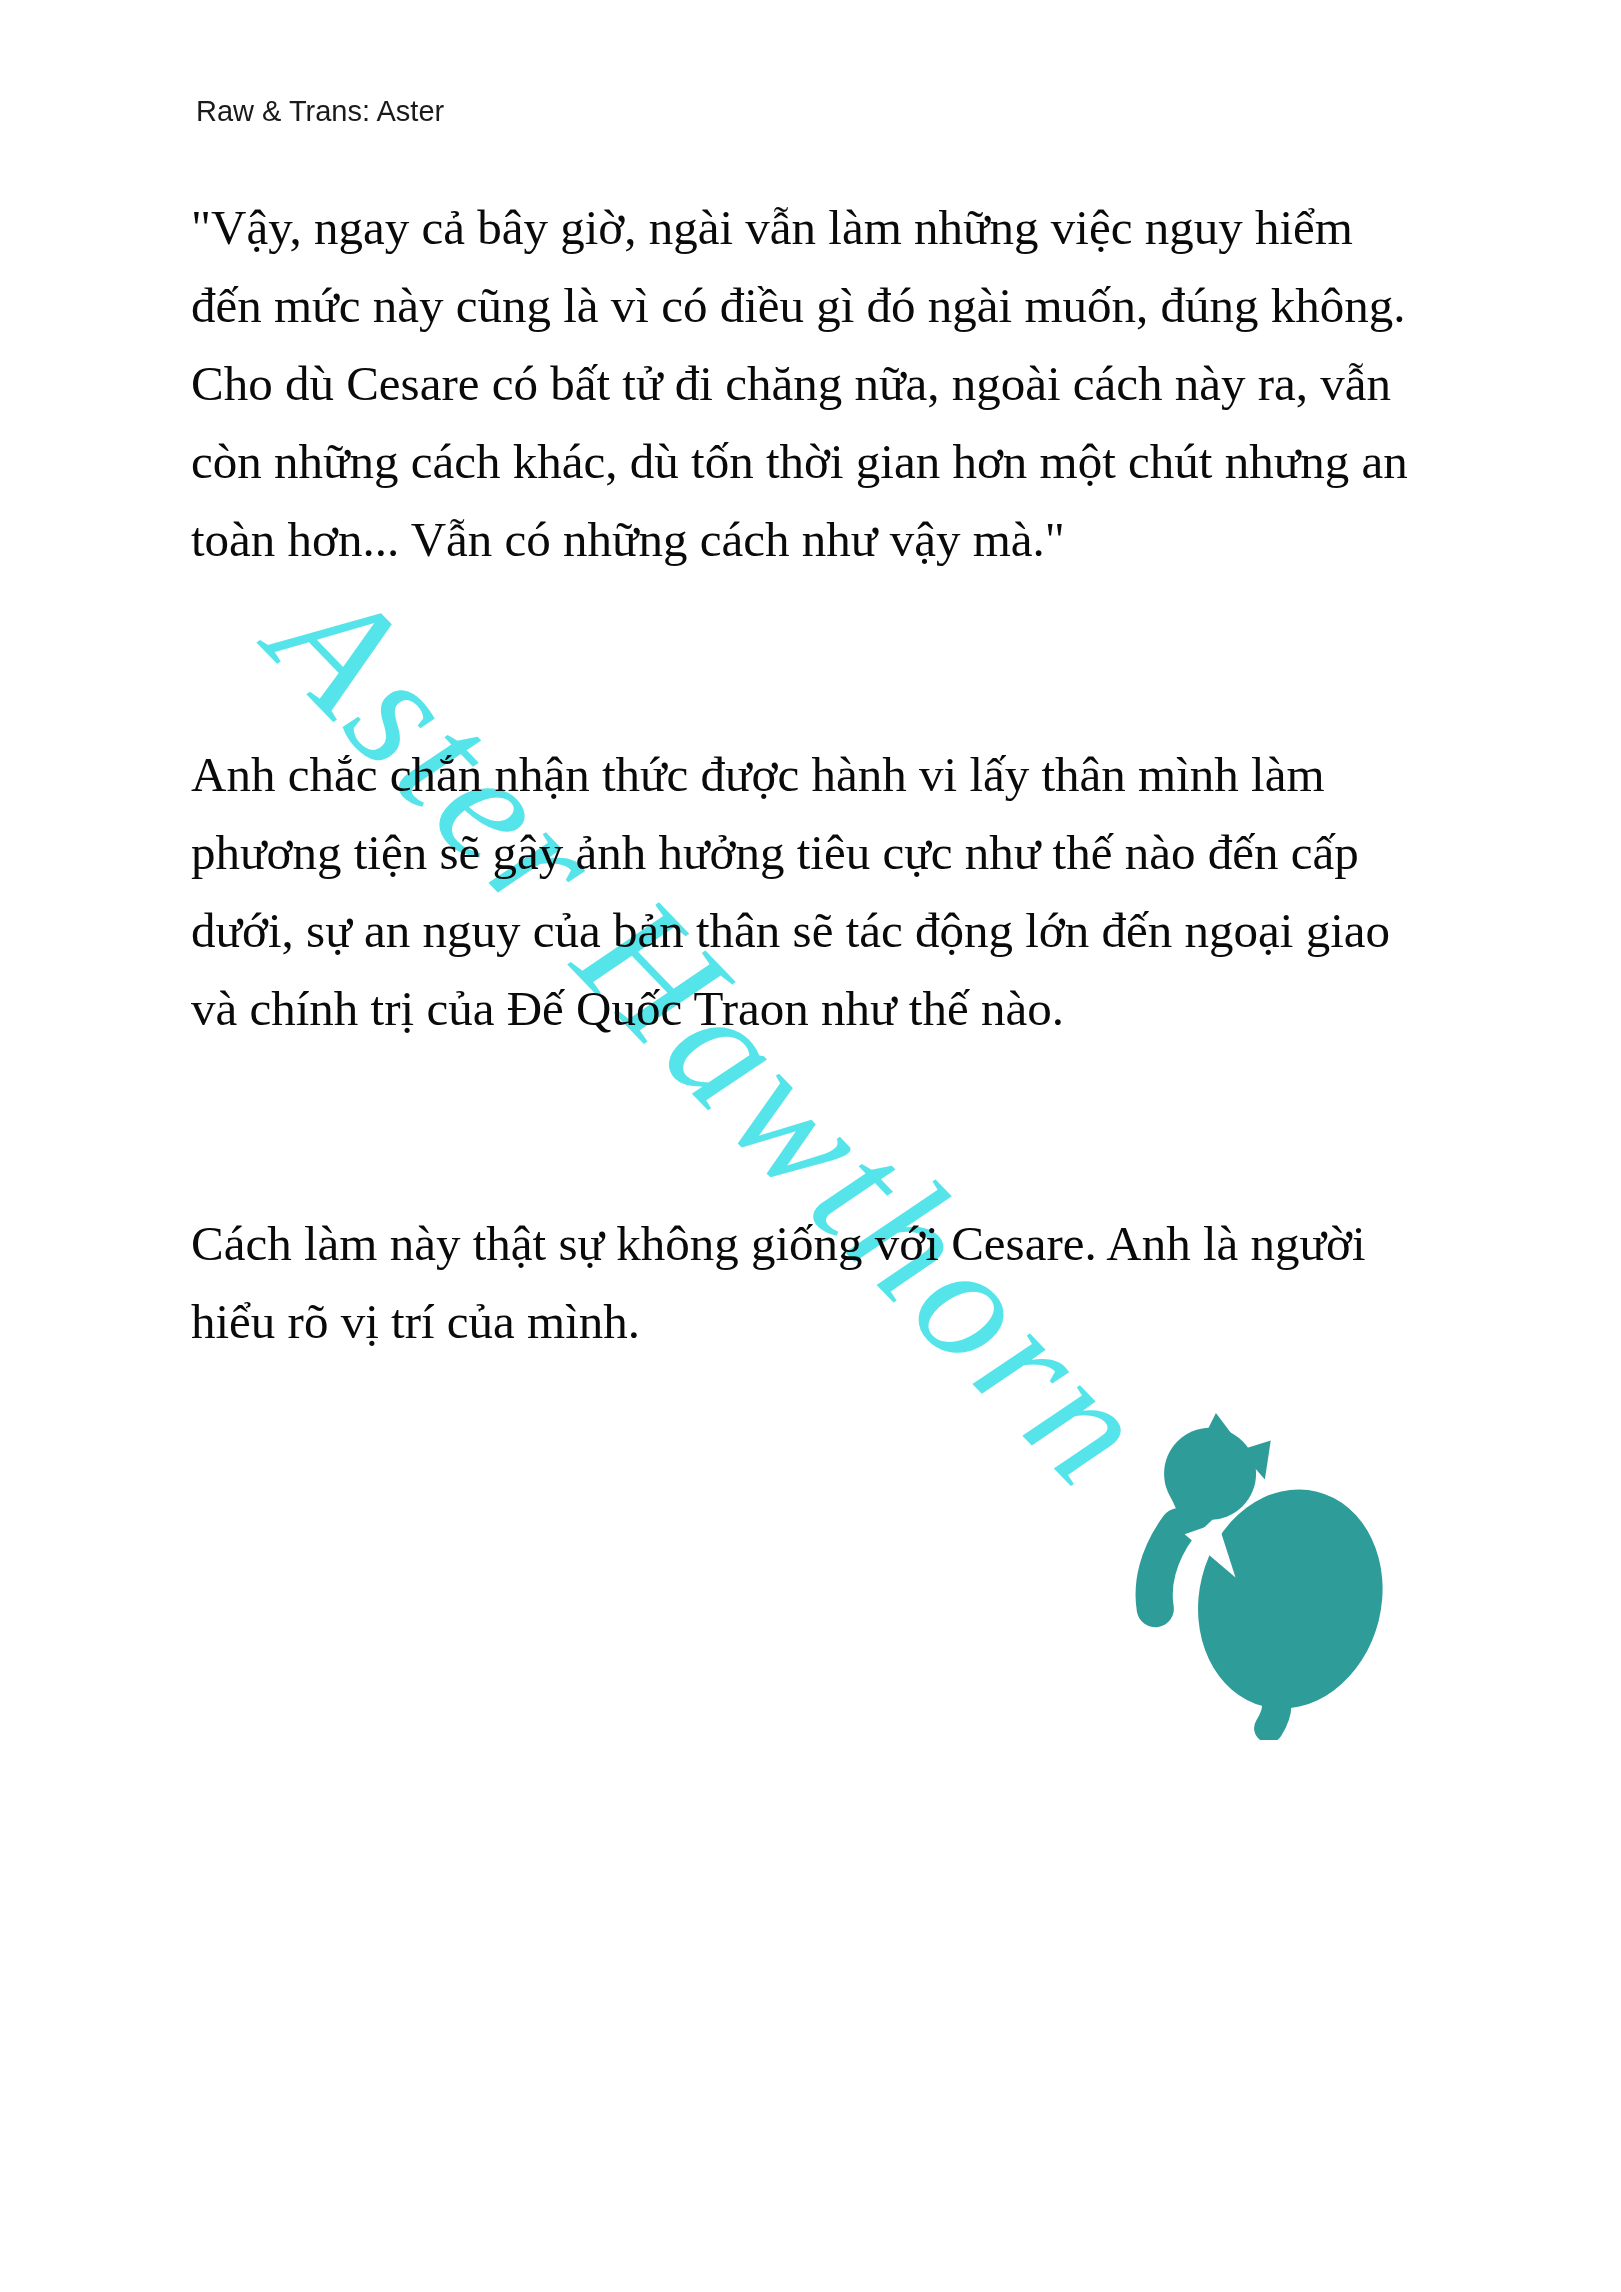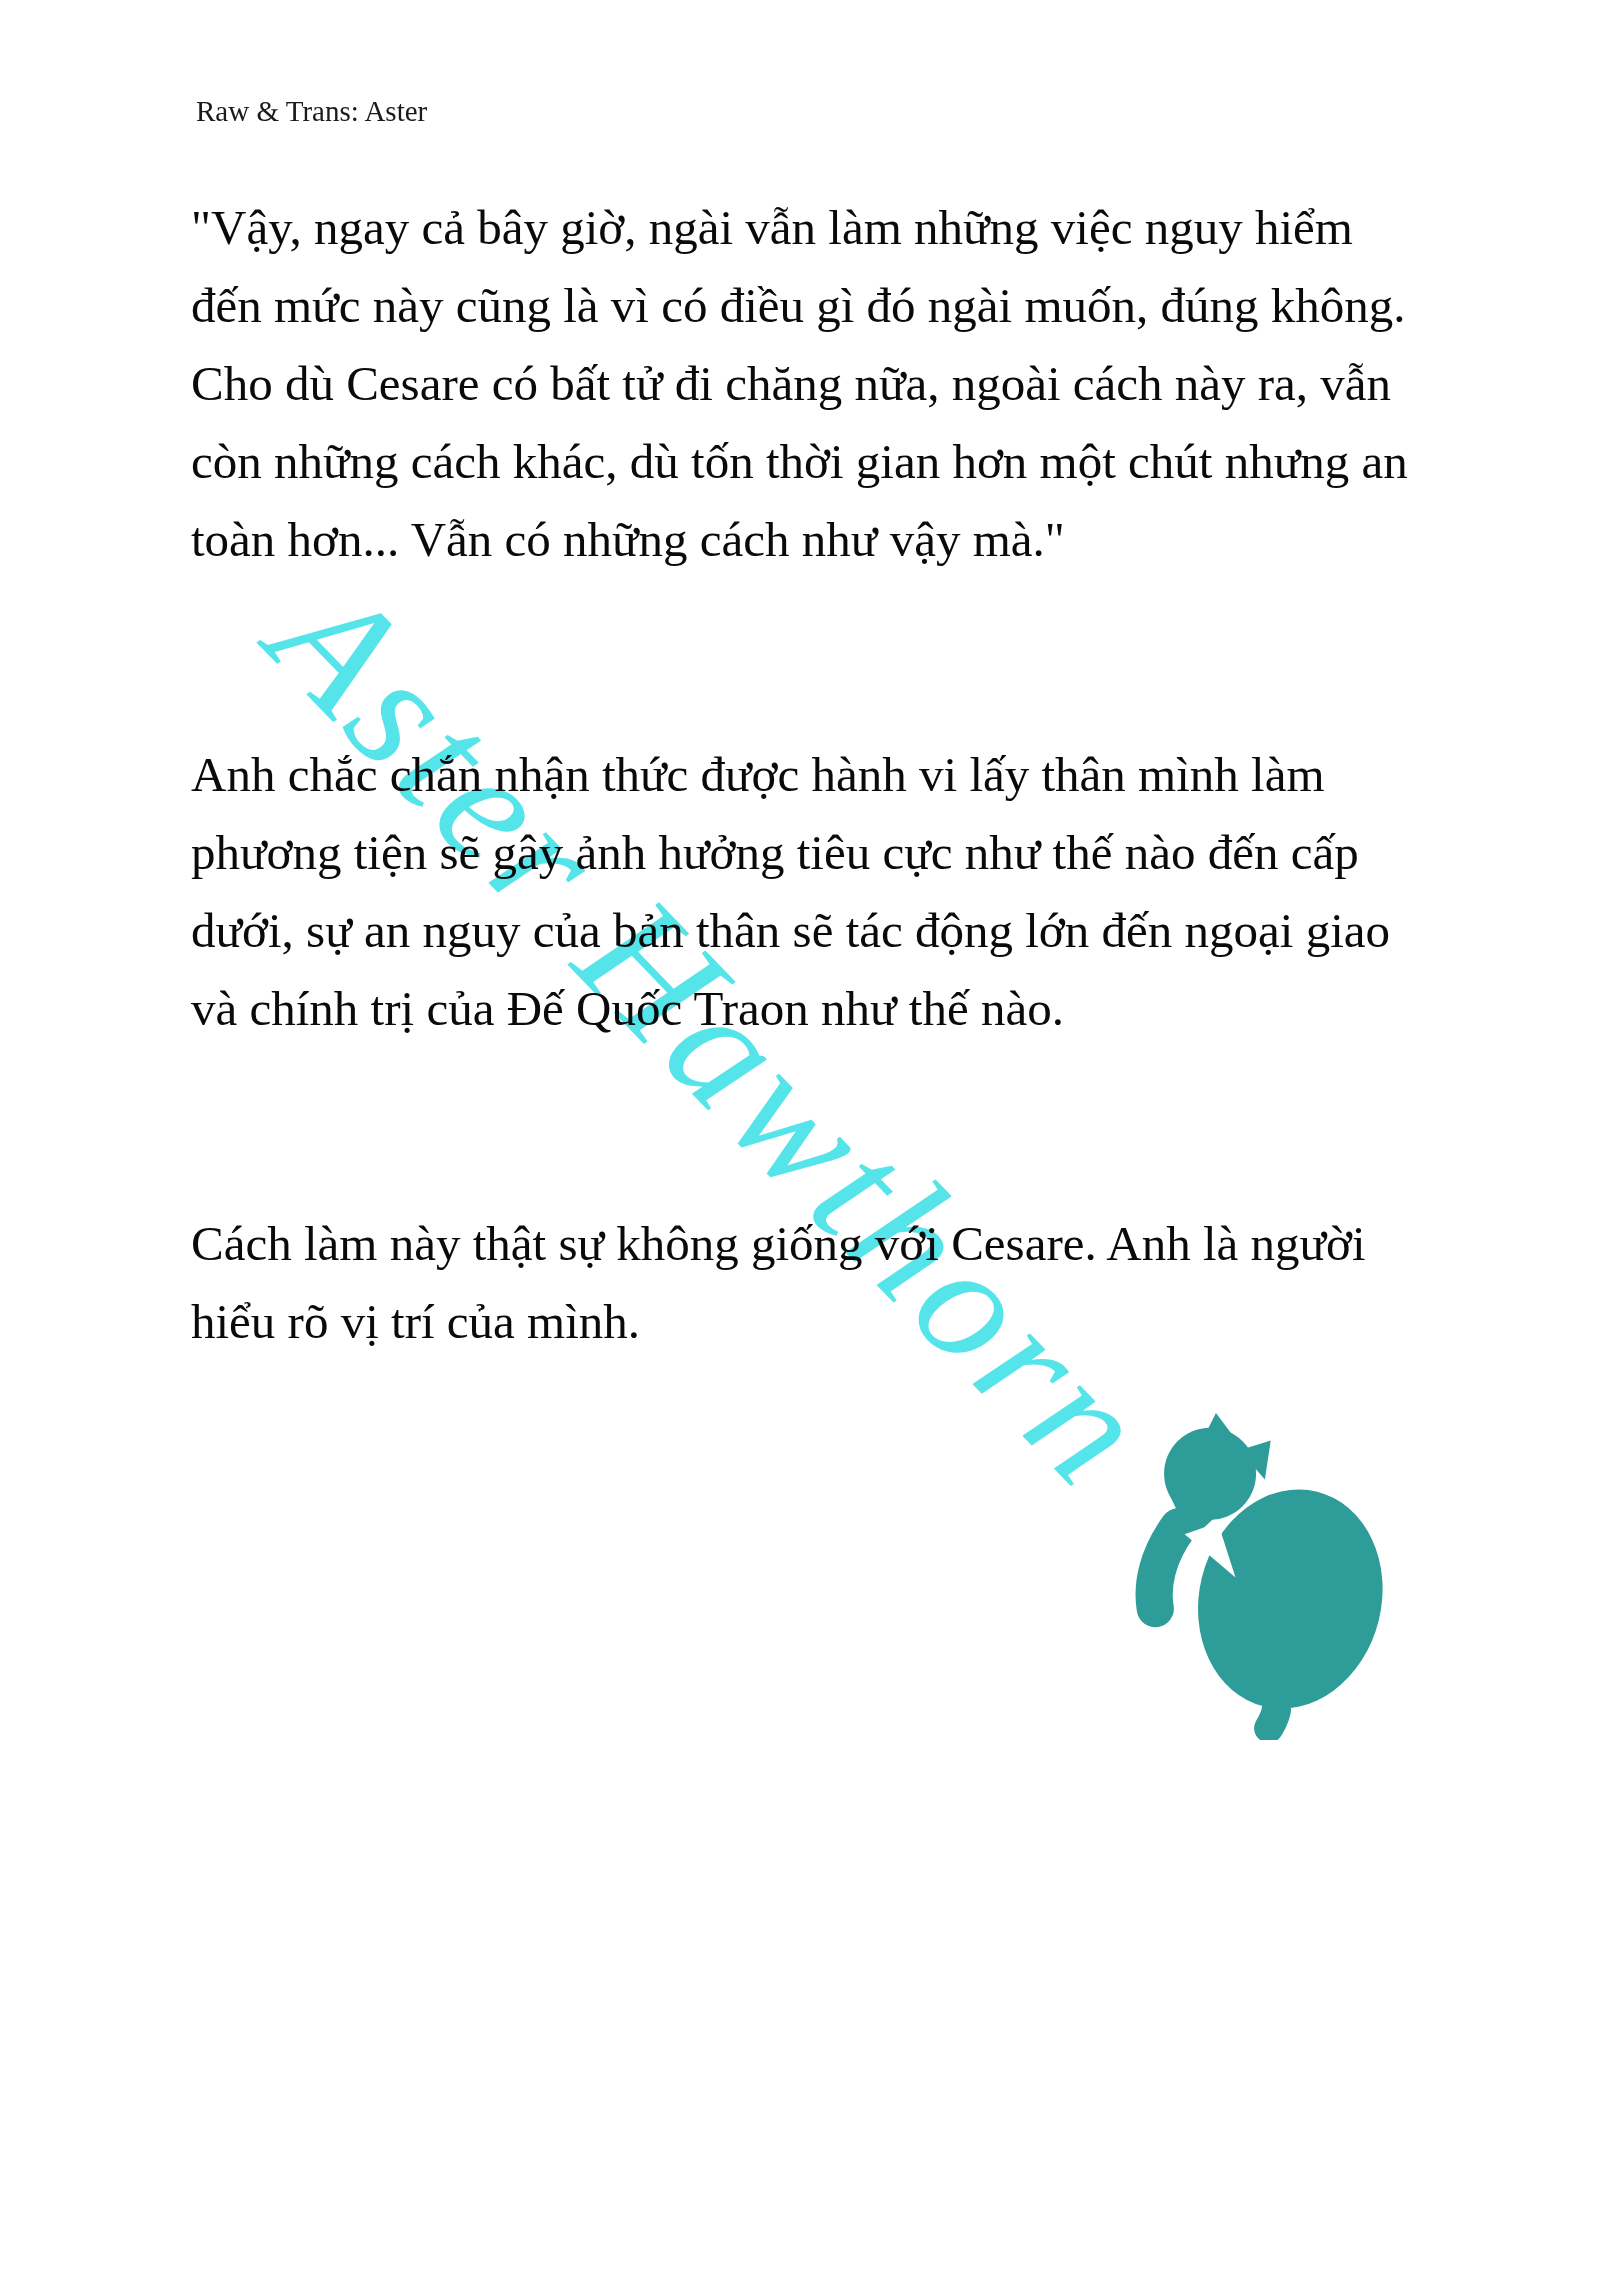--- a/index.html
+++ b/index.html
@@ -12,21 +12,21 @@
     width: 1621px;
     height: 2293px;
     background: #ffffff;
     overflow: hidden;
     font-family: "Liberation Serif", serif;
   }
   .credit {
     position: absolute;
     left: 196px;
     top: 94px;
-    font-family: Liberation Serif, serif;
+    font-family: Liberation Sans, sans-serif;
     font-size: 29px;
     line-height: 35px;
     color: #1a1a1a;
     z-index: 3;
   }
   .decor-layer {
     position: absolute;
     left: 0;
     top: 0;
     z-index: 1;

